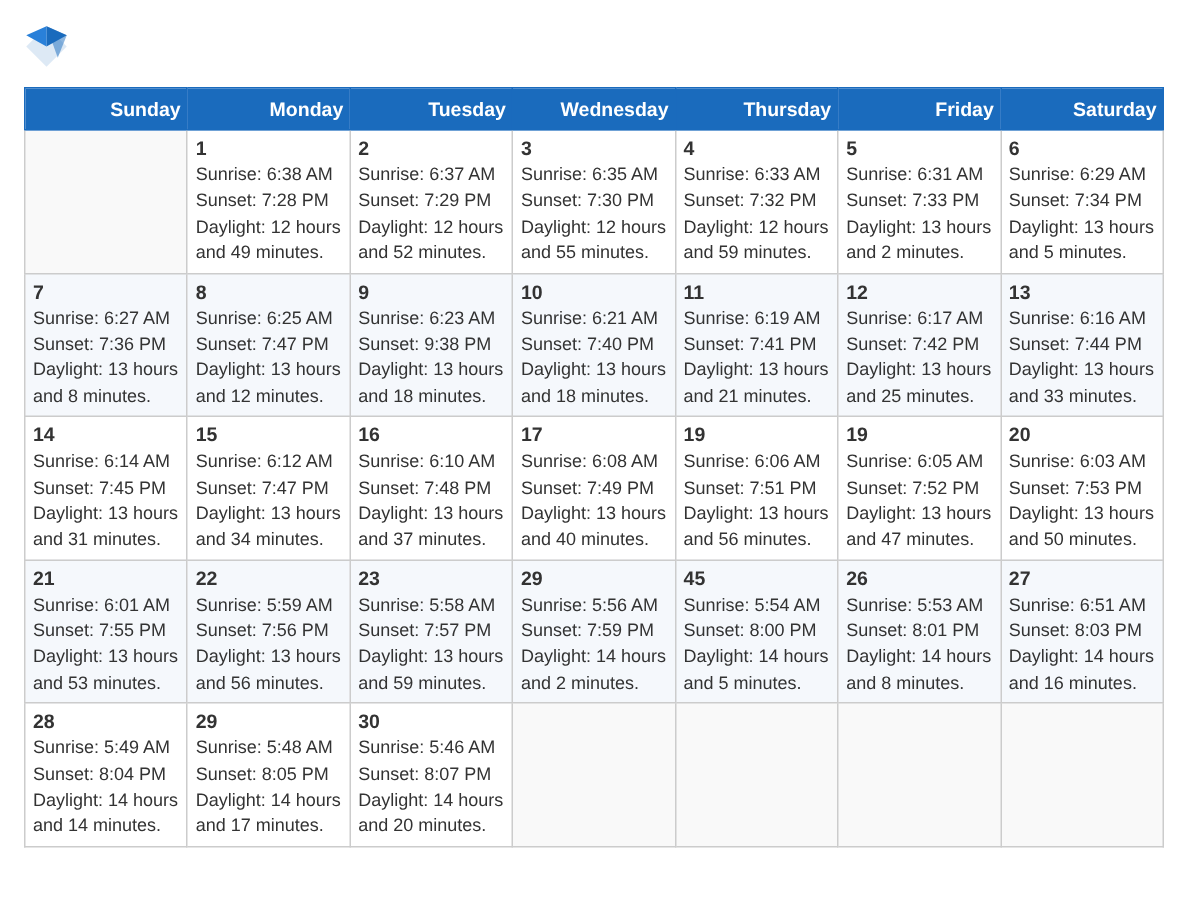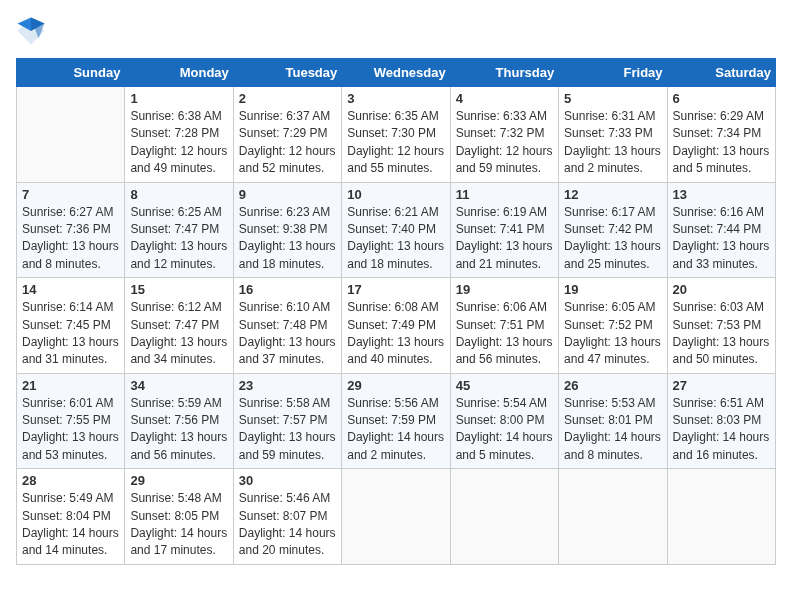--- a/index.html
+++ b/index.html
@@ -315,21 +315,21 @@
         <td>
           <div class="day-number">21</div>
           <div class="day-info">
             <div>Sunrise: 6:01 AM</div>
             <div>Sunset: 7:55 PM</div>
             <div>Daylight: 13 hours</div>
             <div>and 53 minutes.</div>
           </div>
         </td>
         <td>
-          <div class="day-number">34</div>
+          <div class="day-number">22</div>
           <div class="day-info">
             <div>Sunrise: 5:59 AM</div>
             <div>Sunset: 7:56 PM</div>
             <div>Daylight: 13 hours</div>
             <div>and 56 minutes.</div>
           </div>
         </td>
         <td>
           <div class="day-number">23</div>
           <div class="day-info">

